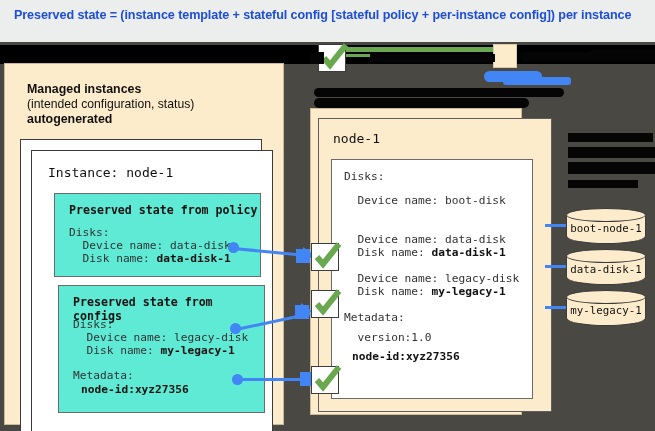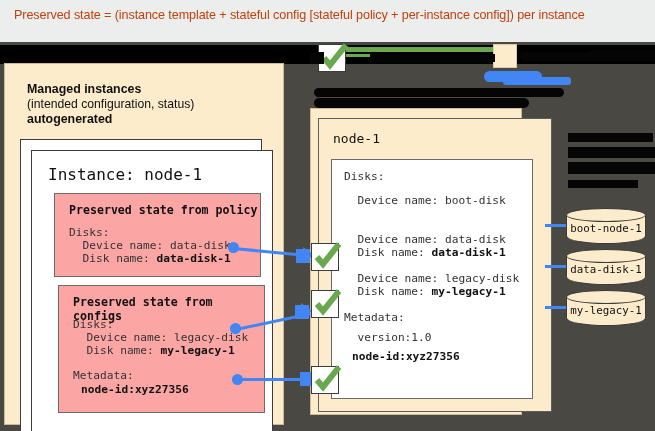--- a/index.html
+++ b/index.html
@@ -11,22 +11,23 @@
   }
   #stage{position:relative;width:655px;height:431px;overflow:hidden;background:#4a4843;}
 
   
   .caption-strip{
     position:absolute;left:0;top:0;width:655px;height:42px;
     background:#eceded;
   }
   .caption-text{
     position:absolute;left:14px;top:8px;
-    font-size:12.6px;color:#c2410c;letter-spacing:-0.1px;
+    font-size:12.6px;color:#1d4ed8;letter-spacing:-0.1px;
     white-space:nowrap;
+    font-weight:bold;
   }
 
   
   .dark-canvas{
     position:absolute;left:0;top:42px;width:655px;height:389px;
     background:#4a4843;
   }
 
   
   .redact{position:absolute;background:#050505;}
@@ -53,24 +54,24 @@
   .panel-sub2{position:absolute;left:22px;top:48px;font-size:12.4px;font-weight:bold;color:#111;}
 
   
   .card-back{
     position:absolute;background:#ffffff;border:1px solid #3b3b3b;
   }
   .card-front{
     position:absolute;background:#ffffff;border:1px solid #3b3b3b;
   }
   .mono{font-family:"DejaVu Sans Mono","Liberation Mono",monospace;}
-  .inst-title{position:absolute;left:16px;top:14px;font-size:16px;color:#111;}
+  .inst-title{position:absolute;left:16px;top:14px;font-size:13px;color:#111;}
 
   .sub-box{
-    position:absolute;background:#fca5a5;border:1px solid #6b6b6b;
+    position:absolute;background:#5eead4;border:1px solid #6b6b6b;
   }
   .sub-title{position:absolute;left:14px;top:9px;font-size:11.6px;font-weight:bold;color:#111;}
   .ln{position:absolute;font-size:11.2px;color:#333;white-space:pre;}
   .ln b{color:#111;font-weight:bold;}
 
   
   .right-outer{
     position:absolute;left:310px;top:108px;width:210px;height:305px;
     background:#fdeccc;border:1px solid #c9bb9a;
   }

